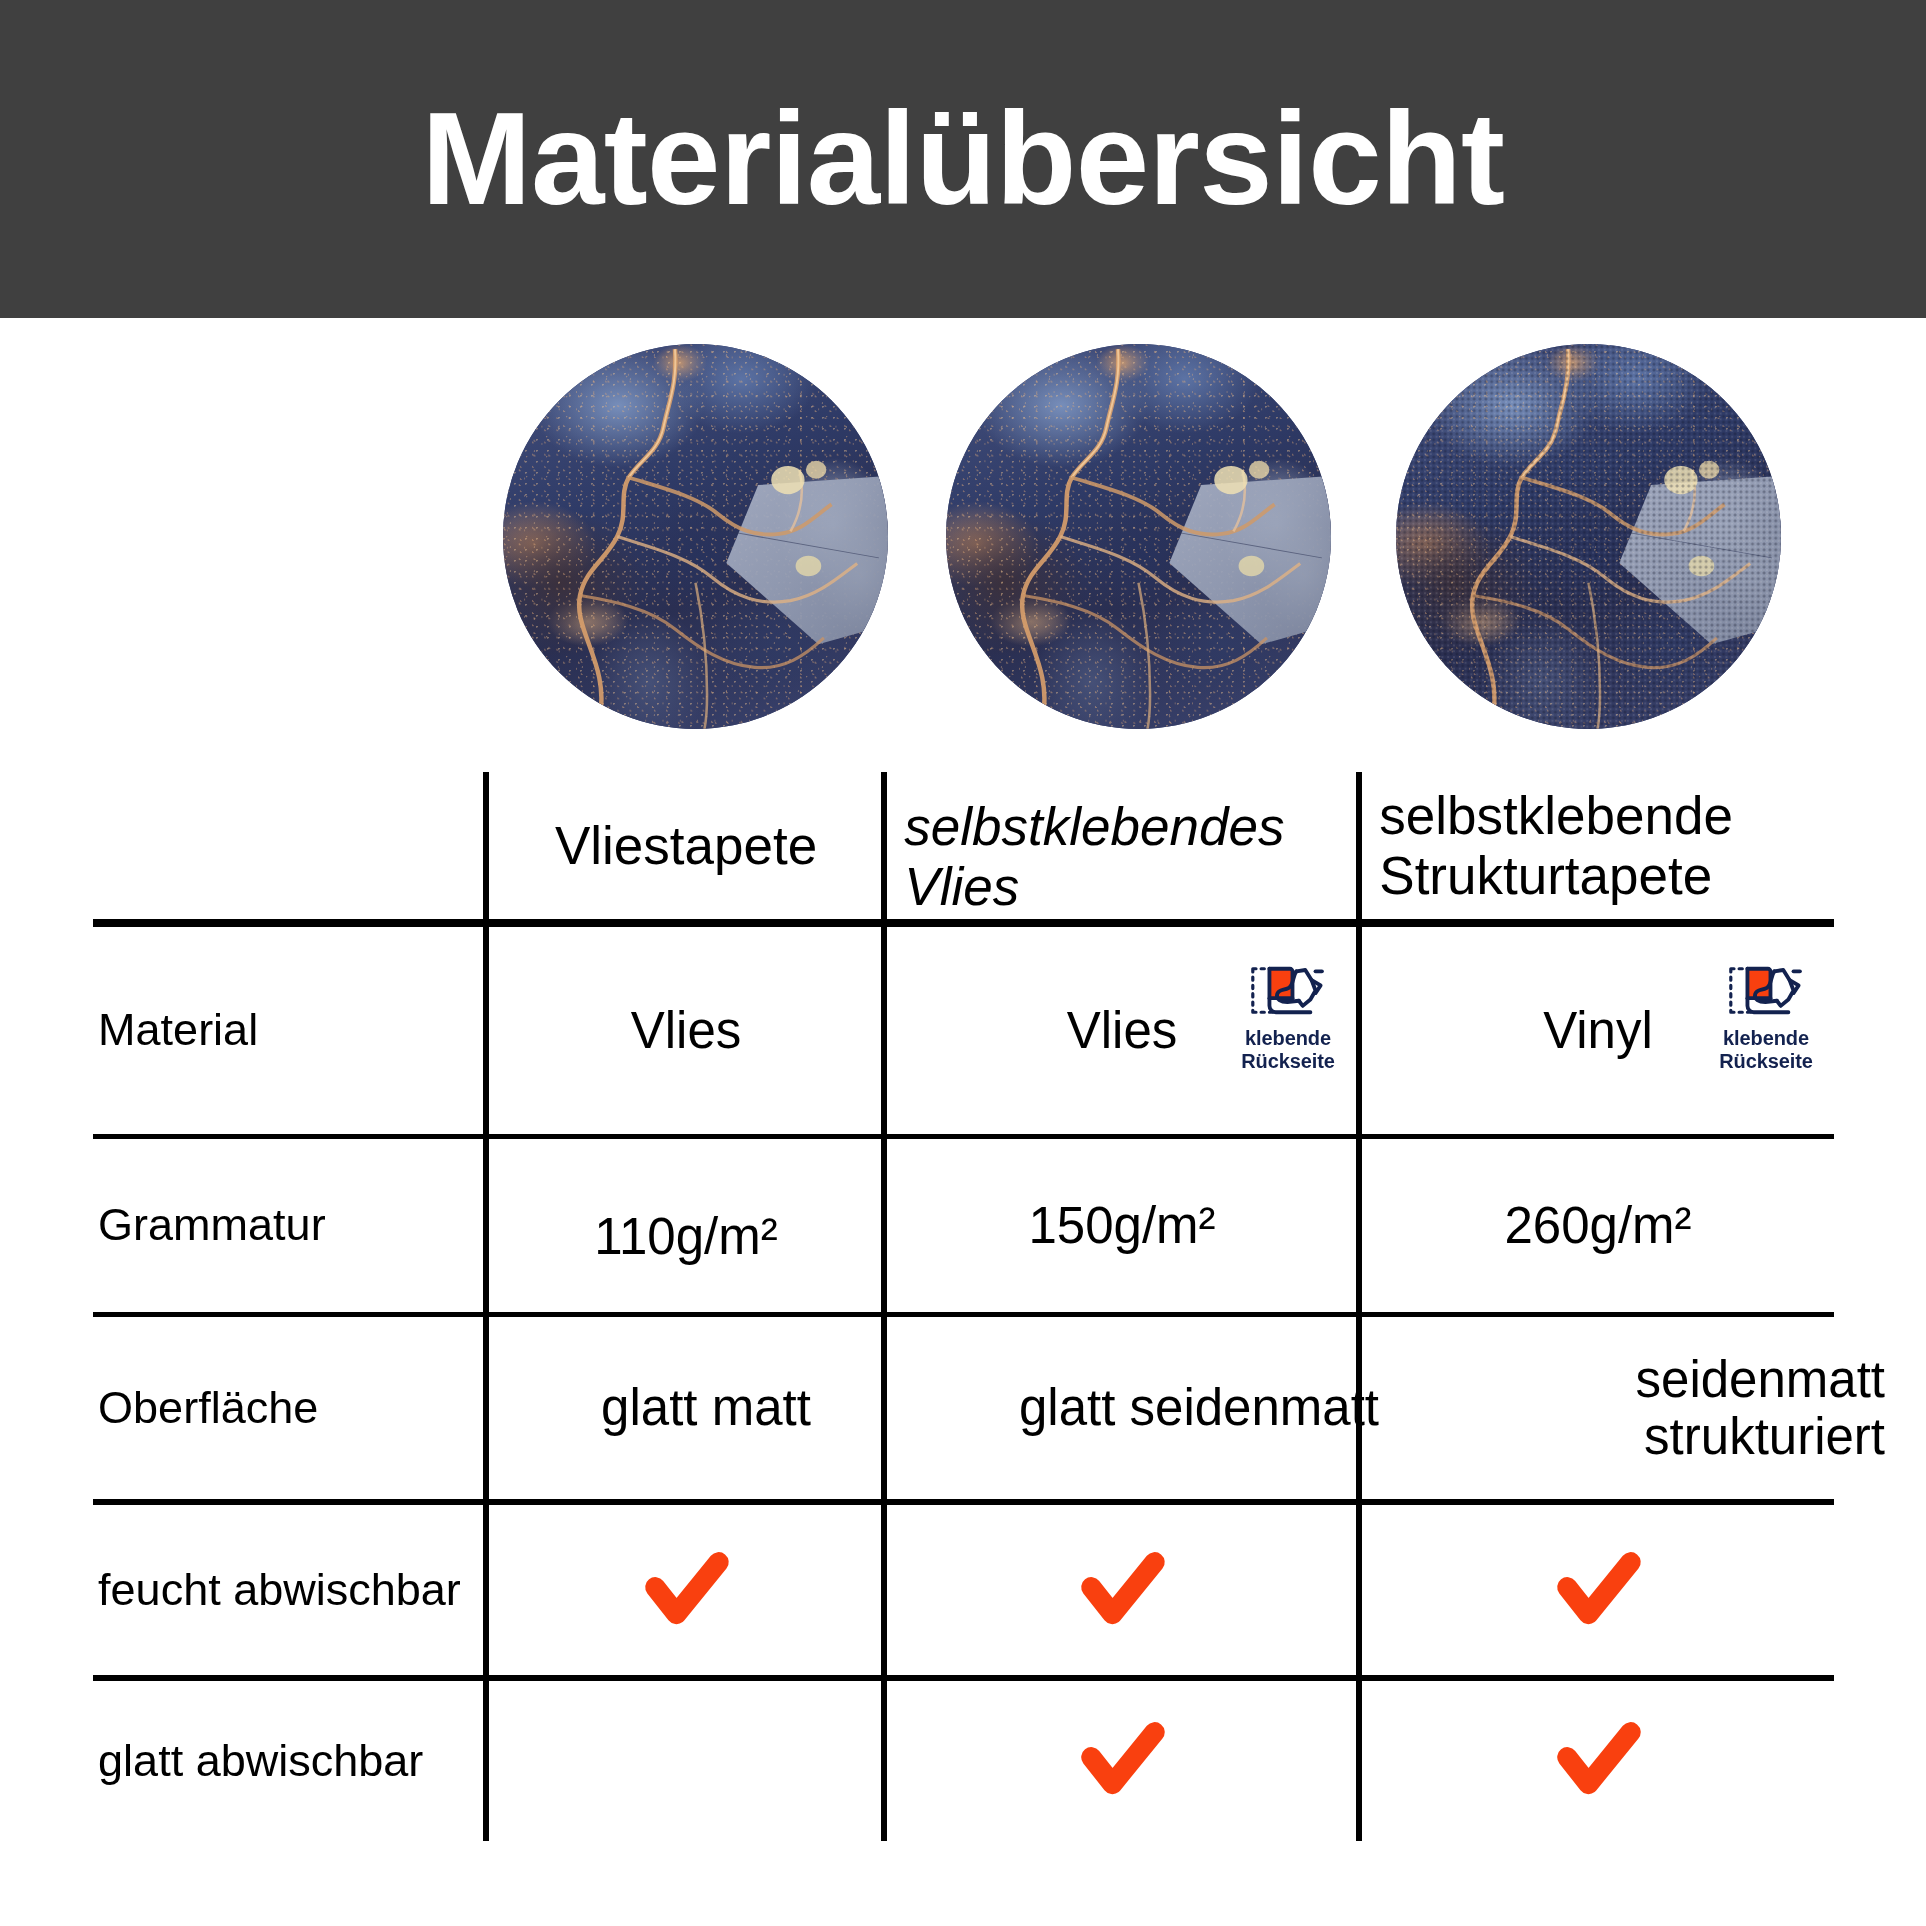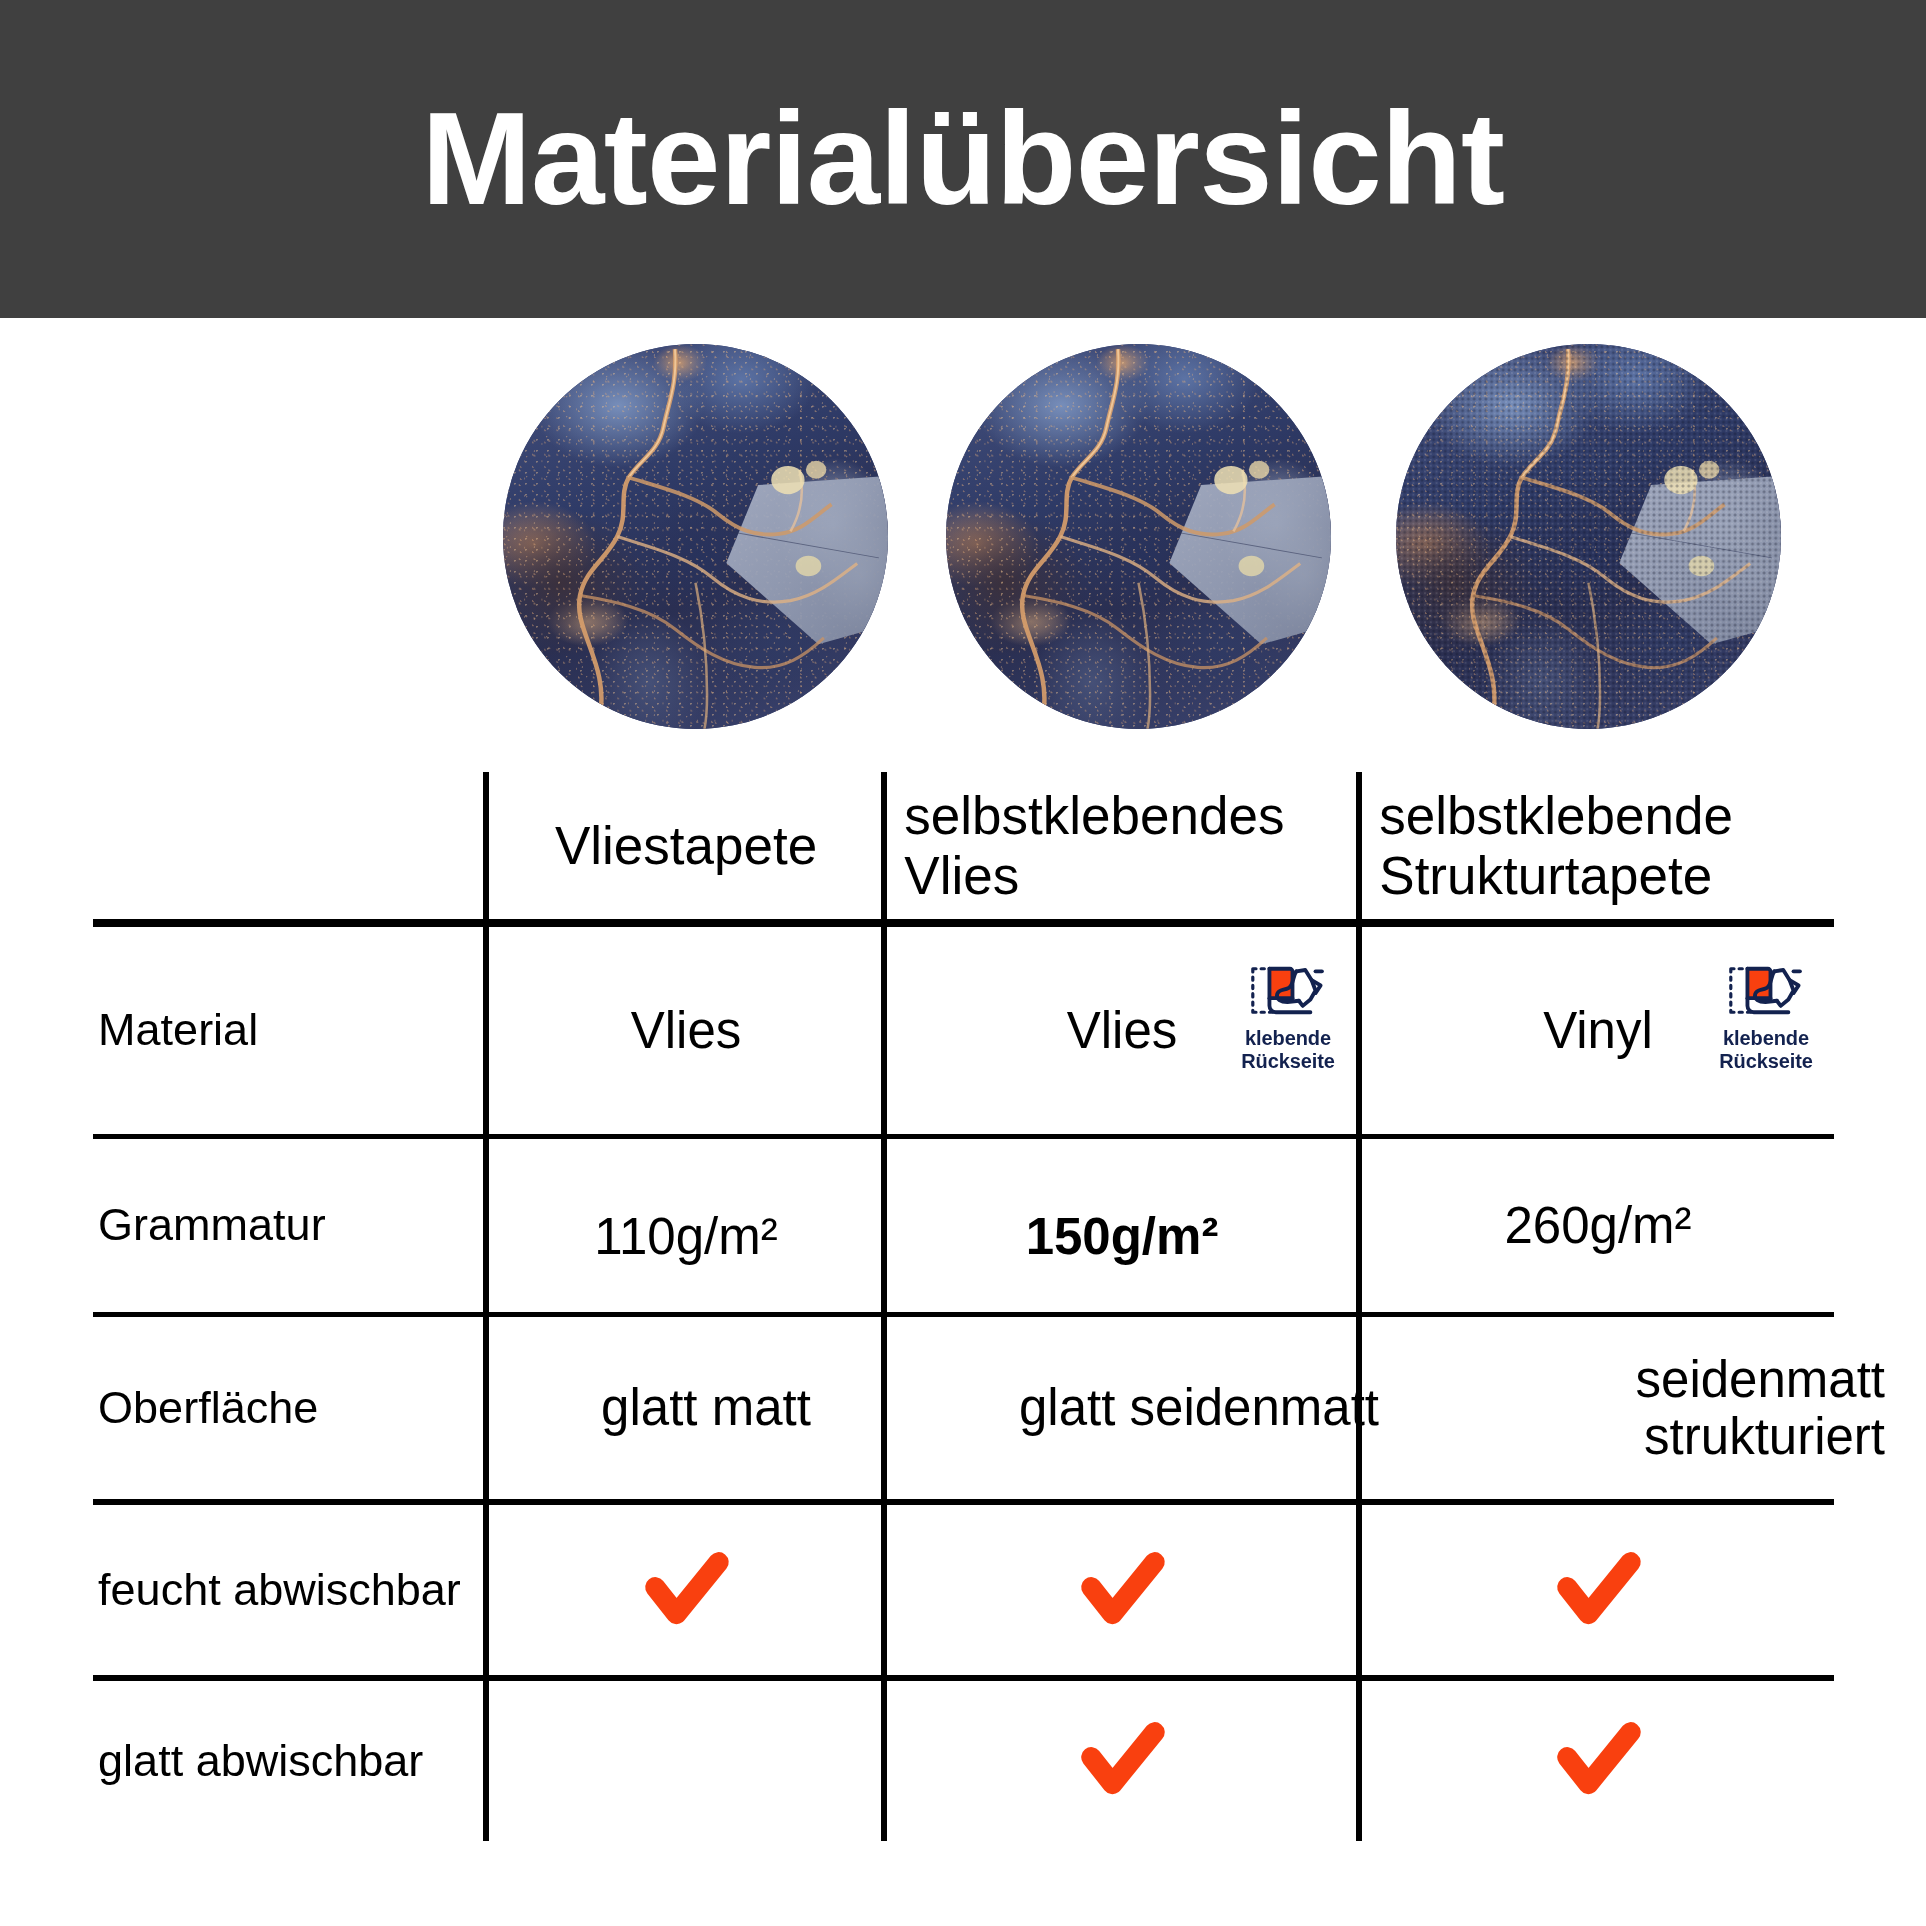--- a/index.html
+++ b/index.html
@@ -210,21 +210,21 @@
 
   <div class="rule" style="left:0;top:147px;width:1741px;height:7.7px;"></div>
   <div class="rule" style="left:0;top:362px;width:1741px;height:5.1px;"></div>
   <div class="rule" style="left:0;top:540px;width:1741px;height:5.1px;"></div>
   <div class="rule" style="left:0;top:727px;width:1741px;height:6.4px;"></div>
   <div class="rule" style="left:0;top:903px;width:1741px;height:6.4px;"></div>
 
   <div class="cell colhead" style="left:397px;top:0;width:392px;height:147px;">
     <span>Vliestapete</span>
   </div>
-  <div class="cell colhead" style="left:801px;top:0;width:453px;height:147px;justify-content:flex-start;text-align:left;padding-left:10.3px;">
+  <div class="cell colhead" style="left:801px;top:11px;width:453px;height:147px;justify-content:flex-start;text-align:left;padding-left:10.3px;font-style:italic;">
     <span>selbstklebendes Vlies</span>
   </div>
   <div class="cell colhead" style="left:1276px;top:0;width:465px;height:147px;justify-content:flex-start;text-align:left;padding-left:10.3px;">
     <span>selbstklebende Strukturtapete</span>
   </div>
 
   <div class="cell rowlabel left" style="left:0;top:155px;width:390px;height:207px;padding-left:5.1px;">
     <span>Material</span>
   </div>
 
@@ -276,21 +276,21 @@
       <span>Rückseite</span>
     </div>
   </div>
 
   <div class="cell rowlabel left" style="left:0;top:367px;width:390px;height:173px;padding-left:5.1px;">
     <span>Grammatur</span>
   </div>
   <div class="cell value" style="left:397px;top:367px;width:392px;height:195px;">
     <span>110g/m²</span>
   </div>
-  <div class="cell value" style="left:795px;top:378px;width:468px;height:173px;font-weight:bold;">
+  <div class="cell value" style="left:795px;top:367px;width:468px;height:173px;">
     <span>150g/m²</span>
   </div>
   <div class="cell value" style="left:1269px;top:367px;width:472px;height:173px;">
     <span>260g/m²</span>
   </div>
 
   <div class="cell rowlabel left" style="left:0;top:545px;width:390px;height:182px;padding-left:5.1px;">
     <span>Oberfläche</span>
   </div>
   <div class="cell value" style="left:397px;top:545px;width:392px;height:182px;margin-left:20px;">

